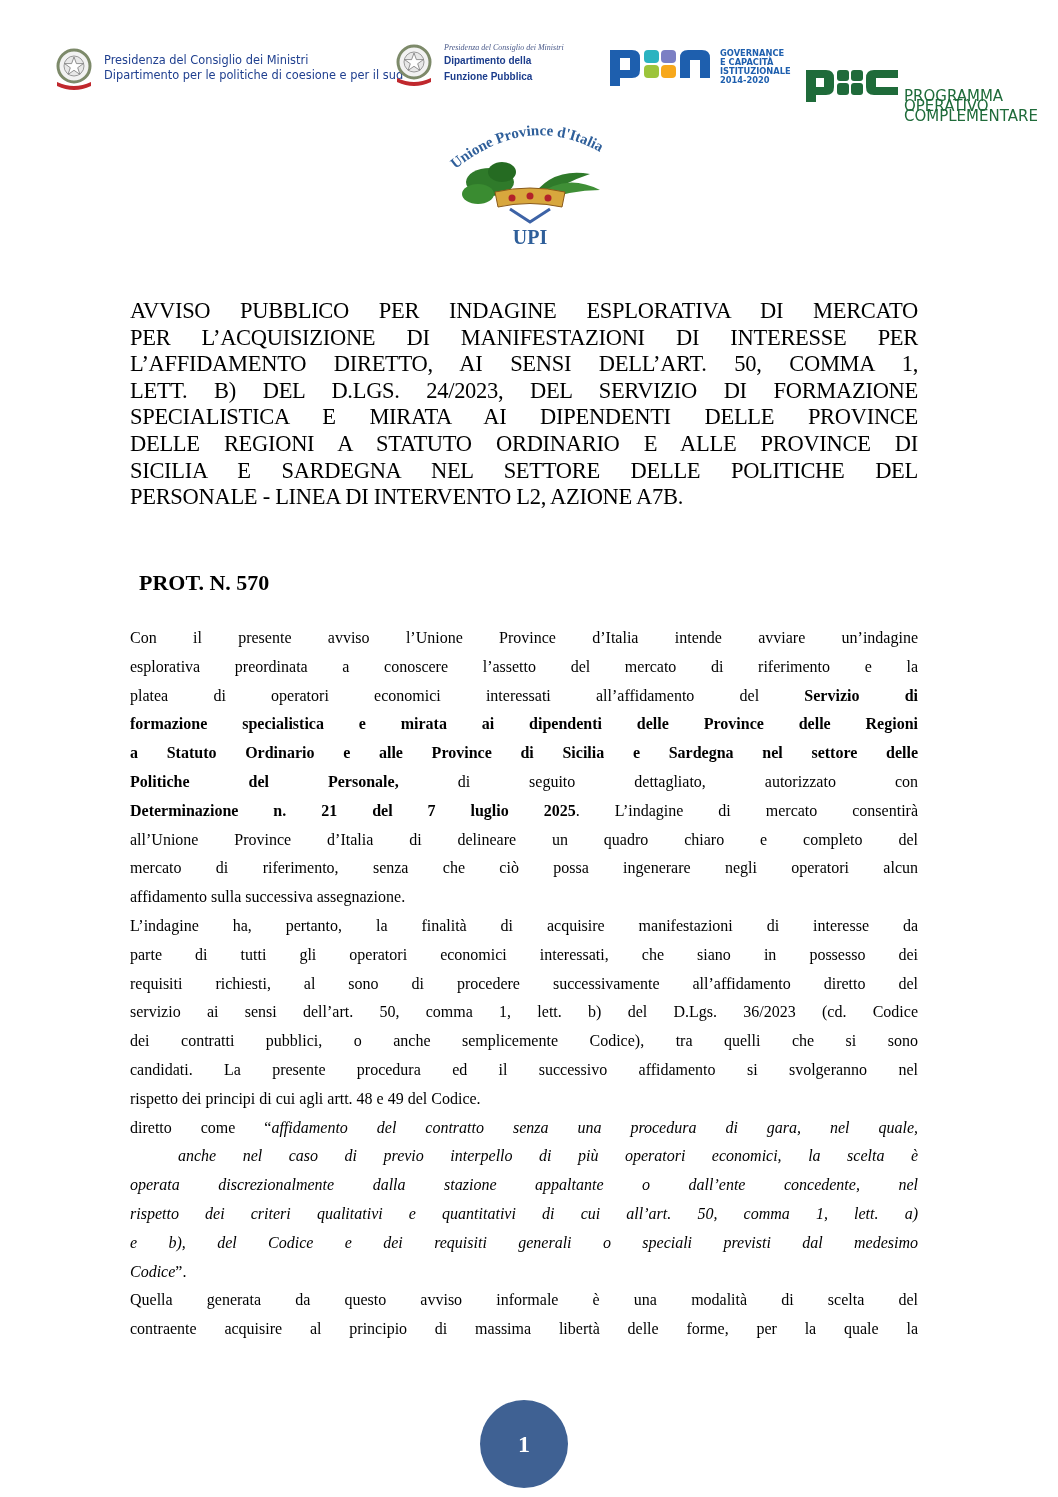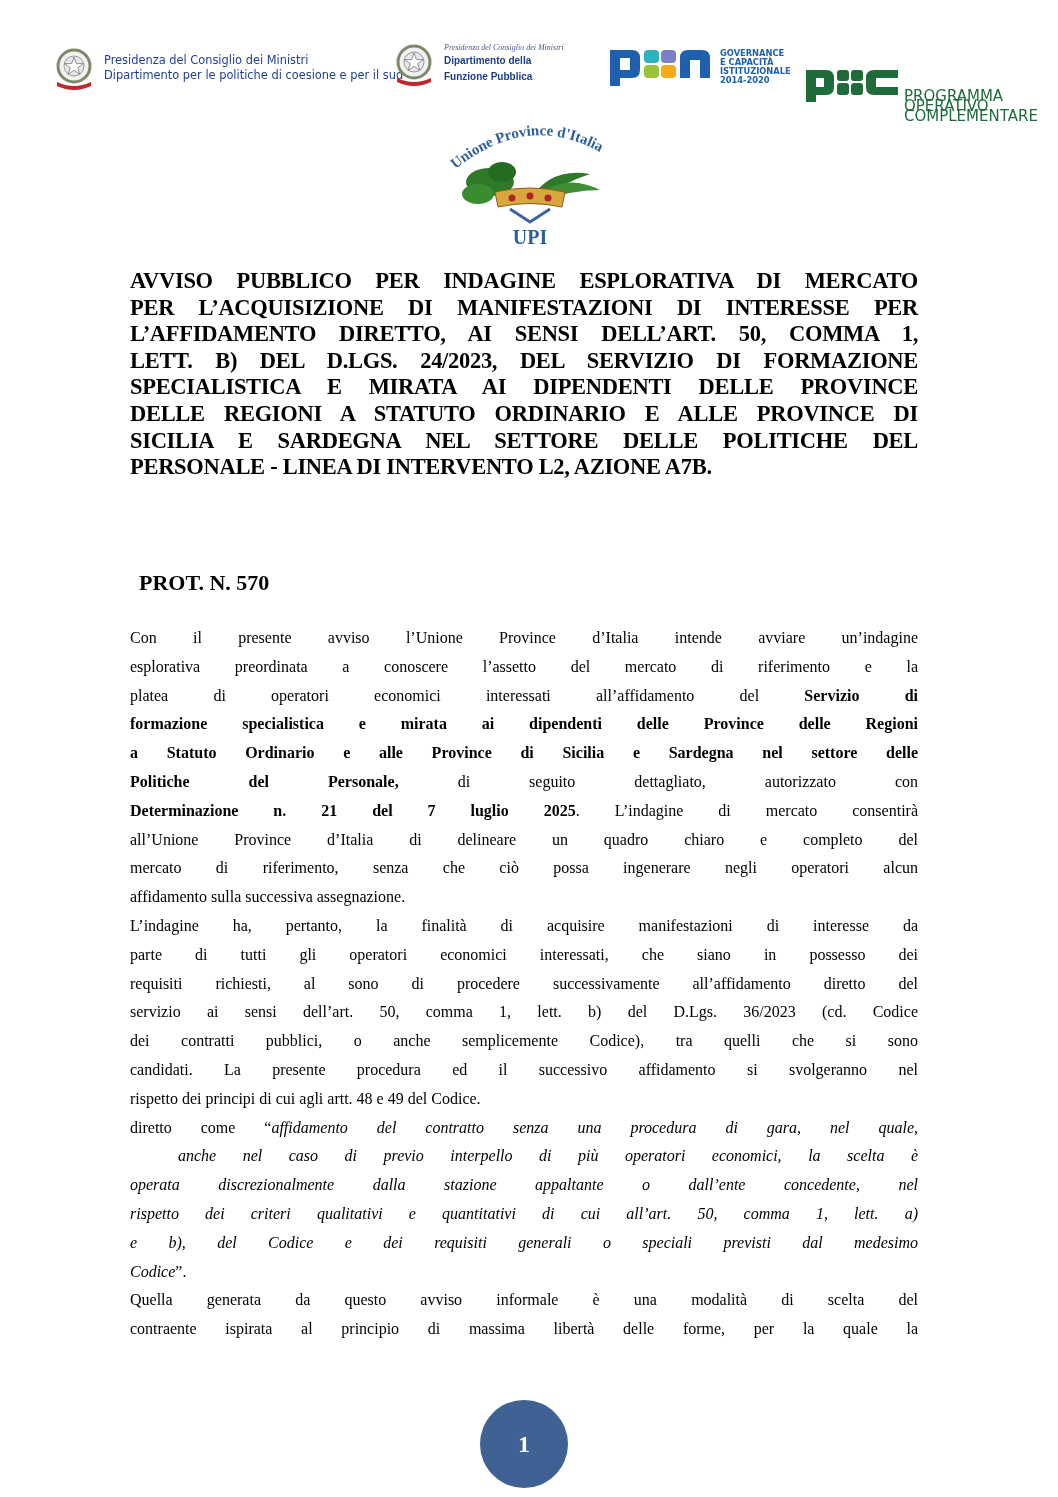--- a/index.html
+++ b/index.html
@@ -19,21 +19,21 @@
   .logo-dfp .big { font-size: 10px; font-weight: bold; line-height: 16px; }
 
   .logo-pon { left: 608px; top: 6px; }
   .logo-pon .txt { margin-left: 8px; font-family: "DejaVu Sans", sans-serif; font-weight: bold; font-size: 8.3px; color: #1e5fae; line-height: 9px; }
 
   .logo-poc { left: 806px; top: 8px; }
   .logo-poc .txt { margin-left: 6px; font-family: "DejaVu Sans", sans-serif; font-size: 15px; color: #1f6b3a; line-height: 10px; margin-top: 43px; }
 
   .upi { position: absolute; left: 440px; top: 112px; width: 180px; height: 140px; }
 
-  .title { position: absolute; left: 130px; top: 268px; width: 788px; font-weight: bold; font-size: 22.5px; line-height: 26.6px; text-align: justify; text-align-last: left; letter-spacing: -0.3px; }
+  .title { position: absolute; left: 130px; top: 298px; width: 788px; font-weight: normal; font-size: 22.5px; line-height: 26.6px; text-align: justify; text-align-last: left; letter-spacing: -0.3px; }
   .title div { text-align: justify; text-align-last: justify; }
   .title div.last { text-align-last: left; }
 
   .prot { position: absolute; left: 139px; top: 570px; font-weight: bold; font-size: 22px; }
 
   .body { position: absolute; left: 130px; top: 624px; width: 788px; font-size: 16px; line-height: 28.8px; }
   .body .ln { text-align: justify; text-align-last: justify; white-space: nowrap; overflow: visible; }
   .body .ln.end { text-align-last: left; }
   .b { font-weight: bold; }
   .i { font-style: italic; }
@@ -180,19 +180,19 @@
     <div class="ln" style="white-space: normal; height: 28.8px; overflow: hidden;"><span>diretto come “</span><span class="i">affidamento del contratto senza una procedura di gara, nel quale,</span></div>
     <div class="ln i" style="white-space: normal; height: 28.8px; overflow: hidden; margin-left: 48px;">anche nel caso di previo interpello di più operatori economici, la scelta è</div>
     <div class="ln i" style="white-space: normal; height: 28.8px; overflow: hidden;">operata discrezionalmente dalla stazione appaltante o dall’ente concedente, nel</div>
     <div class="ln i" style="white-space: normal; height: 28.8px; overflow: hidden;">rispetto dei criteri qualitativi e quantitativi di cui all’art. 50, comma 1, lett. a)</div>
     <div class="ln i" style="white-space: normal; height: 28.8px; overflow: hidden;">e b), del Codice e dei requisiti generali o speciali previsti dal medesimo</div>
     <div class="ln end"><span class="i">Codice</span><span>”.</span></div>
   </div>
 
   <div>
     <div class="ln" style="white-space: normal; height: 28.8px; overflow: hidden;">Quella generata da questo avviso informale è una modalità di scelta del</div>
-    <div class="ln" style="white-space: normal; height: 28.8px; overflow: hidden;">contraente ispirata al principio di massima libertà delle forme, per la quale la</div>
+    <div class="ln" style="white-space: normal; height: 28.8px; overflow: hidden;">contraente acquisire al principio di massima libertà delle forme, per la quale la</div>
   </div>
 </div>
 
 <div class="pagenum">
   <span>1</span>
 </div>
 
 </body></html>

